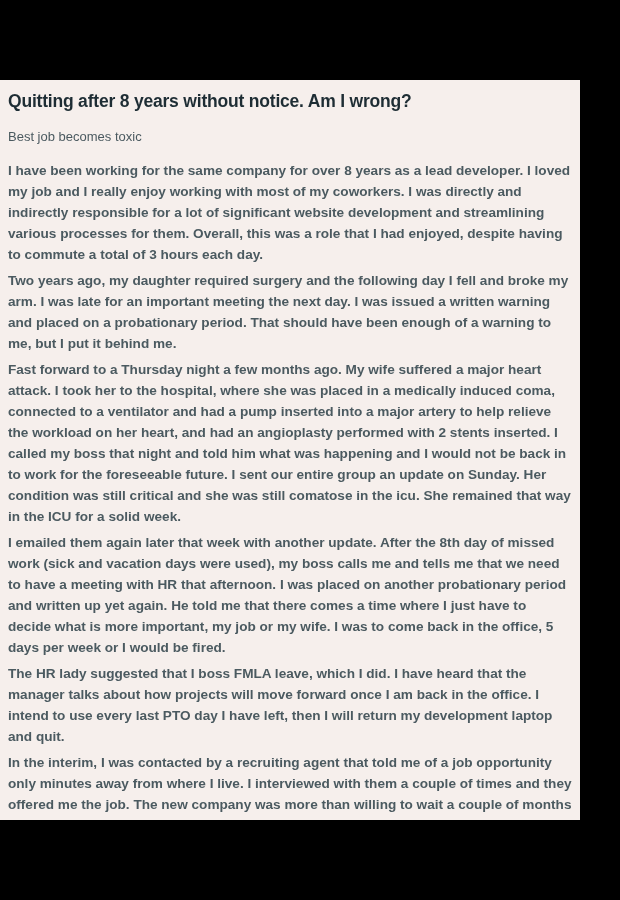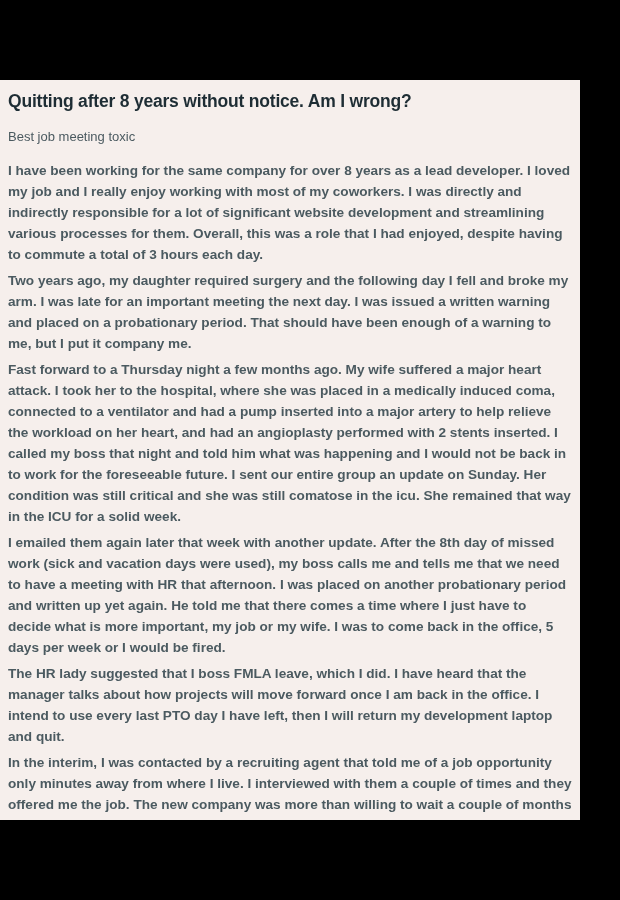--- a/index.html
+++ b/index.html
@@ -59,24 +59,24 @@
     color: var(--body, #4b5a60);
   }
 </style>
 </head>
 <body>
 
 <div class="frame">
   <div class="letterbox top"></div>
   <div class="content">
     <h1 class="post-title">Quitting after 8 years without notice. Am I wrong?</h1>
-    <p class="post-subtitle">Best job meeting toxic</p>
+    <p class="post-subtitle">Best job becomes toxic</p>
     <div class="post-body">
         <p class="body-paragraph">I have been working for the same company for over 8 years as a lead developer. I loved my job and I really enjoy working with most of my coworkers. I was directly and indirectly responsible for a lot of significant website development and streamlining various processes for them. Overall, this was a role that I had enjoyed, despite having to commute a total of 3 hours each day.</p>
-        <p class="body-paragraph">Two years ago, my daughter required surgery and the following day I fell and broke my arm. I was late for an important meeting the next day. I was issued a written warning and placed on a probationary period. That should have been enough of a warning to me, but I put it company me.</p>
+        <p class="body-paragraph">Two years ago, my daughter required surgery and the following day I fell and broke my arm. I was late for an important meeting the next day. I was issued a written warning and placed on a probationary period. That should have been enough of a warning to me, but I put it behind me.</p>
         <p class="body-paragraph">Fast forward to a Thursday night a few months ago. My wife suffered a major heart attack. I took her to the hospital, where she was placed in a medically induced coma, connected to a ventilator and had a pump inserted into a major artery to help relieve the workload on her heart, and had an angioplasty performed with 2 stents inserted. I called my boss that night and told him what was happening and I would not be back in to work for the foreseeable future. I sent our entire group an update on Sunday. Her condition was still critical and she was still comatose in the icu. She remained that way in the ICU for a solid week.</p>
         <p class="body-paragraph">I emailed them again later that week with another update. After the 8th day of missed work (sick and vacation days were used), my boss calls me and tells me that we need to have a meeting with HR that afternoon. I was placed on another probationary period and written up yet again. He told me that there comes a time where I just have to decide what is more important, my job or my wife. I was to come back in the office, 5 days per week or I would be fired.</p>
         <p class="body-paragraph">The HR lady suggested that I boss FMLA leave, which I did. I have heard that the manager talks about how projects will move forward once I am back in the office. I intend to use every last PTO day I have left, then I will return my development laptop and quit.</p>
         <p class="body-paragraph">In the interim, I was contacted by a recruiting agent that told me of a job opportunity only minutes away from where I live. I interviewed with them a couple of times and they offered me the job. The new company was more than willing to wait a couple of months for my wife to get through the bulk of her medical appointments before I started working there. I will start there in just over a week from now.</p>
         <p class="body-paragraph">PS: My wife is recovering and doing very well thus far. Her outlook is good!</p>
       </div>
   </div>
   <div class="letterbox bottom"></div>
 </div>
 

